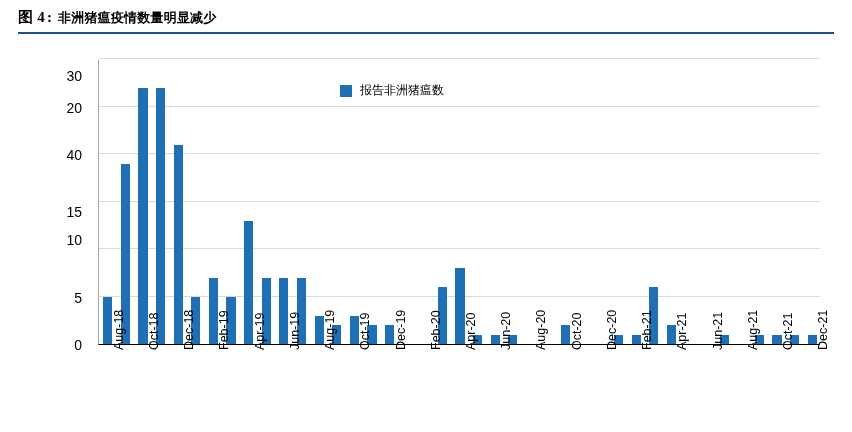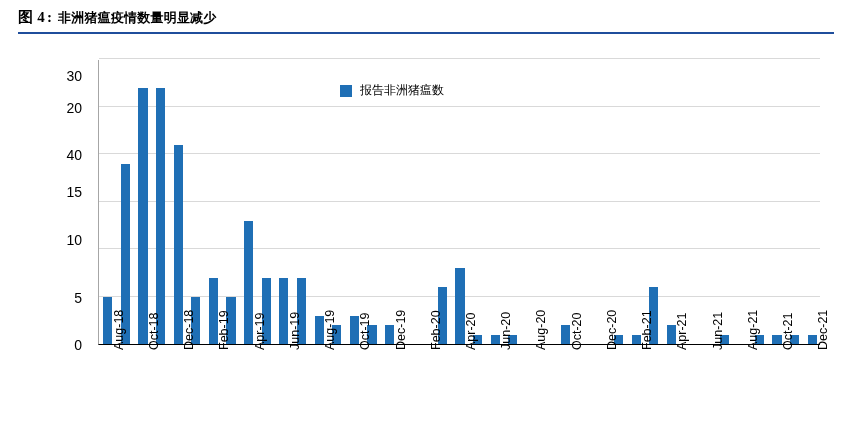--- a/index.html
+++ b/index.html
@@ -178,21 +178,21 @@
     </div>
   </div>
   <div class="title-rule"></div>
 
   <div class="chart-area">
 
     <div class="ylabels">
         <div class="ylabel" style="top: 285px;">0</div>
         <div class="ylabel" style="top: 237.5px;">5</div>
         <div class="ylabel" style="top: 180px;">10</div>
-        <div class="ylabel" style="top: 132px;">15</div>
+        <div class="ylabel" style="top: 152px;">15</div>
         <div class="ylabel" style="top: 95px;">40</div>
         <div class="ylabel" style="top: 47.5px;">20</div>
         <div class="ylabel" style="top: 16px;">30</div>
       </div>
 
     <div class="plot">
       <div class="gridlines">
           <div class="gridline" style="bottom: 47.5px;"></div>
           <div class="gridline" style="bottom: 95px;"></div>
           <div class="gridline" style="bottom: 142.5px;"></div>

